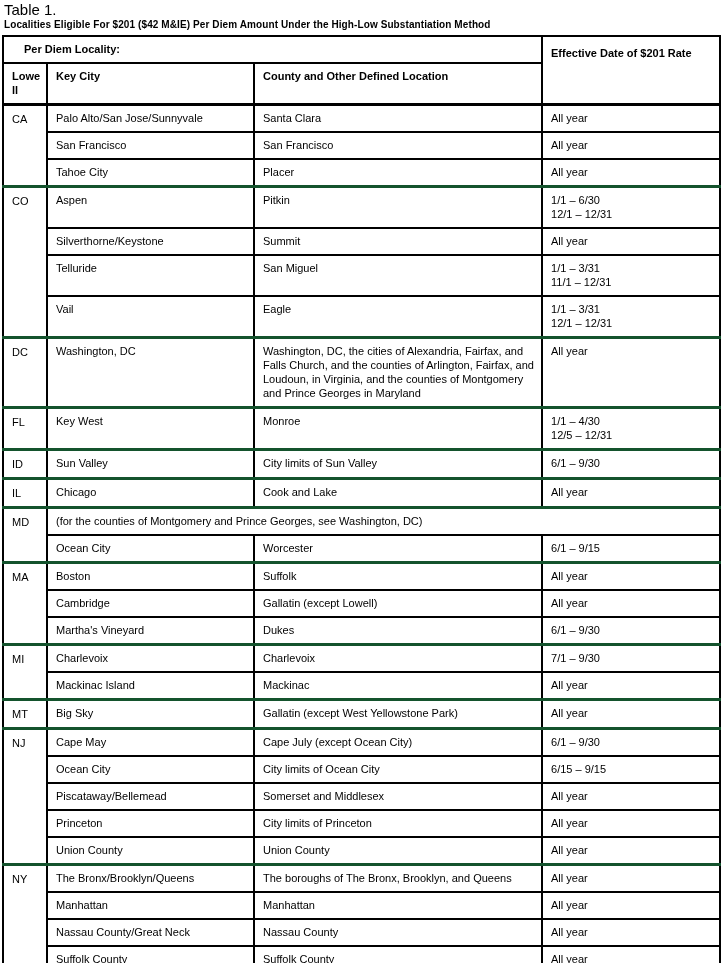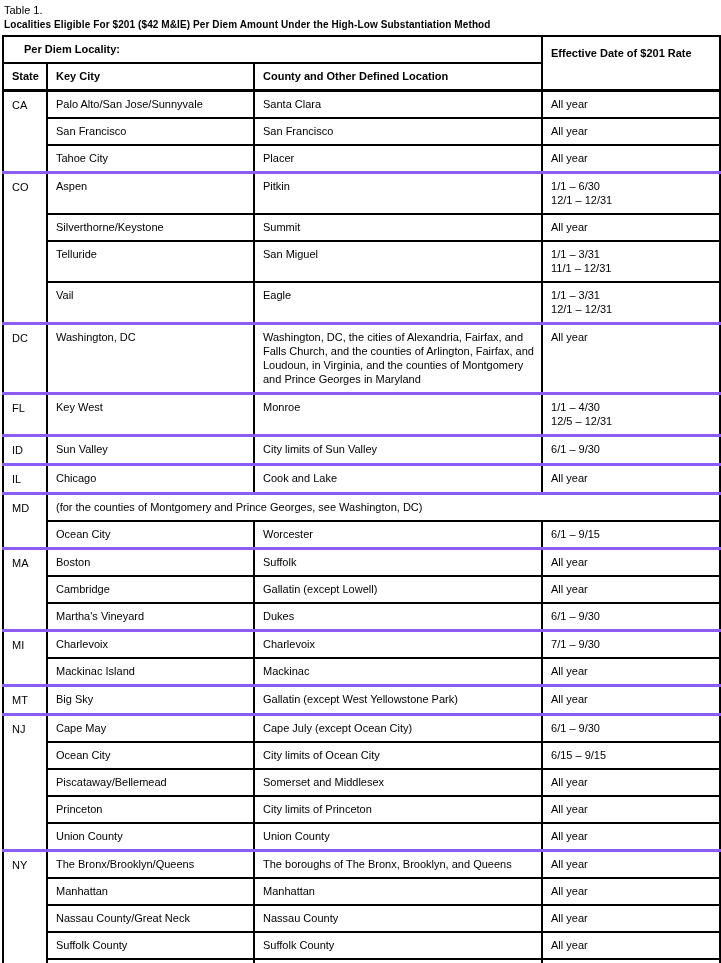--- a/index.html
+++ b/index.html
@@ -11,21 +11,21 @@
     width: 721px;
     height: 963px;
     font-family: "Liberation Sans", sans-serif;
     color: #000000;
     overflow: hidden;
   }
   .title-wrap {
     padding: 3px 0 0 4px;
   }
   .table-number {
-    font-size: 11px;
+    font-size: 15px;
     line-height: 14px;
     font-weight: normal;
   }
   .table-title {
     font-size: 10px;
     line-height: 15px;
     font-weight: bold;
     letter-spacing: 0.1px;
   }
   table.perdiem {
@@ -62,21 +62,21 @@
   th.h-effective {
     border-bottom: 3px solid #000;
     padding-top: 9px;
   }
   
   tbody td {
     border-top: 2px solid #000;
   }
   
   tbody tr.group-start td {
-    border-top: 3px solid #8b5cf6;
+    border-top: 3px solid #14532d;
     margin-left: 25px;
   }
   td.state-cell {
     padding-top: 6px;
   }
   td.effective-cell div {
     white-space: nowrap;
   }
 </style>
 </head>
@@ -93,21 +93,21 @@
     <col class="c-city">
     <col class="c-county">
     <col class="c-date">
   </colgroup>
   <thead>
     <tr class="h-row1">
       <th class="h-locality" colspan="3">Per Diem Locality:</th>
       <th class="h-effective" rowspan="2">Effective Date of $201 Rate</th>
     </tr>
     <tr class="h-row2">
-      <th>State</th>
+      <th>Lowell</th>
       <th>Key City</th>
       <th>County and Other Defined Location</th>
     </tr>
   </thead>
   <tbody>
   <tr class="group-start">
         <td class="state-cell" rowspan="3">CA</td>
         <td>Palo Alto/San Jose/Sunnyvale</td>
         <td>Santa Clara</td>
         <td class="effective-cell">

